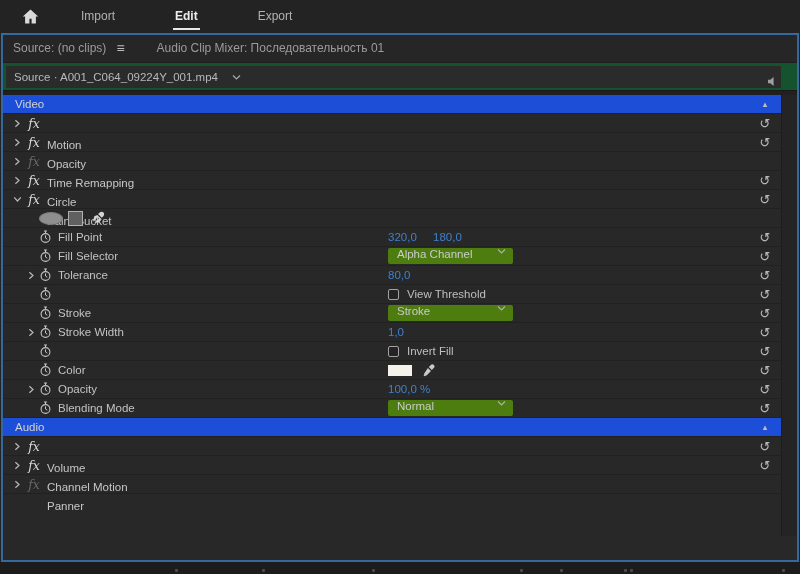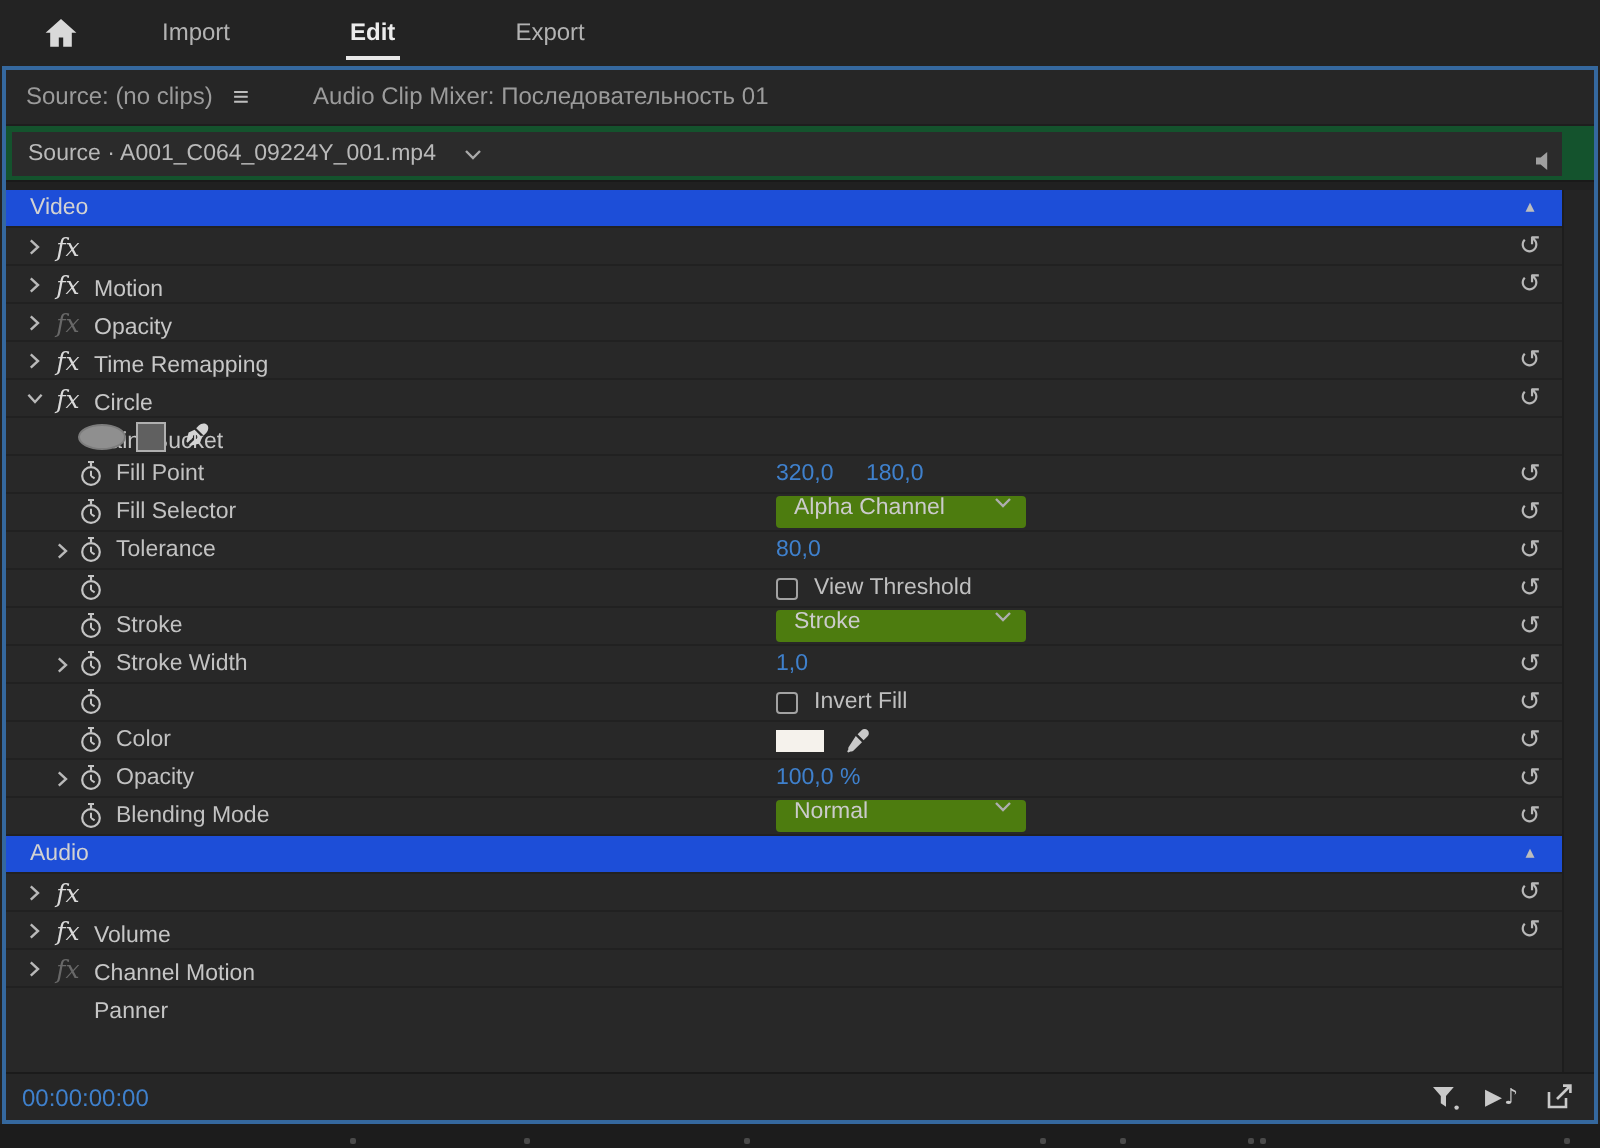--- a/index.html
+++ b/index.html
@@ -426,42 +426,20 @@
               </svg>
             </span>
           <span class="fxb disabled">fx</span>
           <span class="elabel">Panner</span>
         </div>
 
       </div>
 
       <div class="gutter"></div>
 
-      <div class="pfooter">
-        <span class="tc">00:00:00:00</span>
-        <span class="ficons">
-          <span class="ficon">
-            <svg width="14" height="12" viewBox="0 0 14 12">
-                <path d="M0.5 0.5h10.4L7 5v5.4L4.4 8.6V5z" fill="#c9c9c9"></path>
-                <circle cx="12.3" cy="10.8" r="1.1" fill="#c9c9c9"></circle>
-              </svg>
-          </span>
-          <span class="ficon playnote">
-              <span>▶</span>
-              <span>♪</span>
-            </span>
-          <span class="ficon">
-            <svg width="14" height="13" viewBox="0 0 14 13">
-                <path d="M1.5 4v7.5h8.5V7" fill="none" stroke="#c9c9c9" stroke-width="1.3"></path>
-                <path d="M5.5 7.5L12 1" stroke="#c9c9c9" stroke-width="1.3"></path>
-                <path d="M8.5 0.8h3.7v3.7" fill="none" stroke="#c9c9c9" stroke-width="1.3"></path>
-              </svg>
-          </span>
-        </span>
-      </div>
     </div>
   </div>
 
   <div class="bottomstrip">
     <span class="bdot" style="left:175px;"></span>
     <span class="bdot" style="left:262px;"></span>
     <span class="bdot" style="left:372px;"></span>
     <span class="bdot" style="left:520px;"></span>
     <span class="bdot" style="left:560px;"></span>
     <span class="bdot" style="left:624px;"></span>

